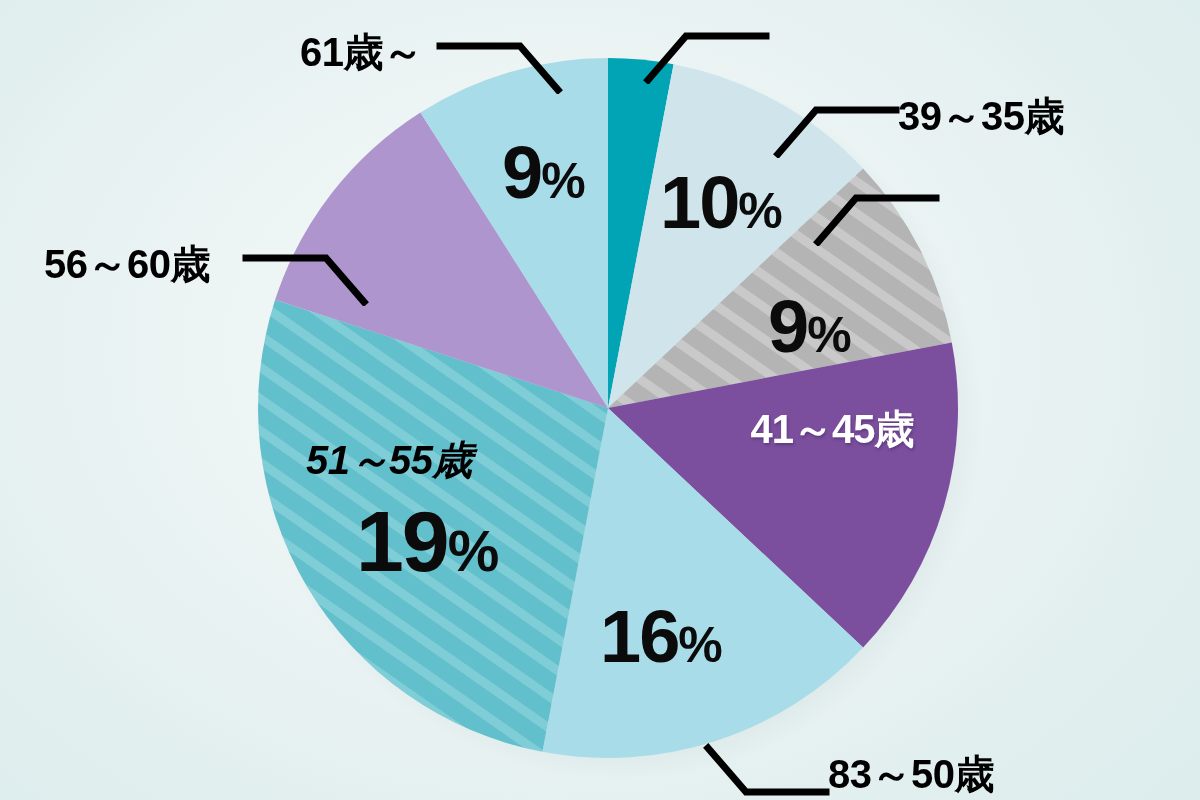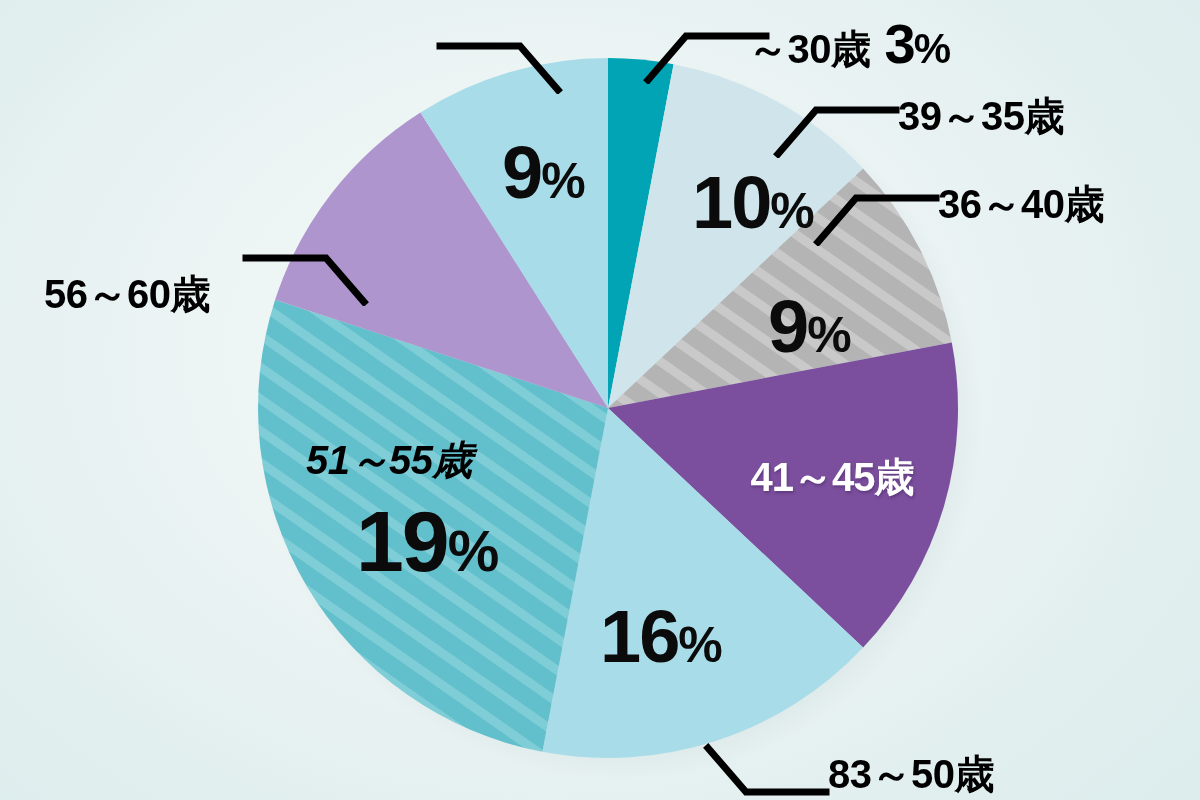--- a/index.html
+++ b/index.html
@@ -103,62 +103,59 @@
         <path d="M 608 408 L 863.1390195974941 647.591487075041 A 350 350 0 0 1 542.4165398949963 751.800537755041 Z" fill="#a8dce8"></path>
         <path d="M 608 408 L 542.4165398949963 751.800537755041 A 350 350 0 0 1 275.1302192966963 299.8440519687683 Z" fill="url(#stripe-teal)"></path>
         <path d="M 608 408 L 275.1302192966963 299.8440519687683 A 350 350 0 0 1 420.4606217573513 112.48522607429464 Z" fill="#ae95ce"></path>
         <path d="M 608 408 L 420.4606217573513 112.48522607429464 A 350 350 0 0 1 607.9999999999999 58 Z" fill="#a8dce8"></path>
       </g>
   </svg>
 
   <svg class="leader" style="position:absolute;left:640px;top:22px;width:130px;height:62px;">
     <polyline points="8,58 46,14 126,14" fill="none" stroke="#000" stroke-width="7" stroke-linecap="square"></polyline>
   </svg>
-  <div class="lbl lbl-out" style="left:748px;top:16px;">
-    <span>～30歳</span><span class="inline-pct" style="margin-left:14px;"><span>3</span><span class="pct-sym">%</span></span>
-  </div>
 
   <svg class="leader" style="position:absolute;left:770px;top:96px;width:130px;height:62px;">
     <polyline points="8,58 46,14 126,14" fill="none" stroke="#000" stroke-width="7" stroke-linecap="square"></polyline>
   </svg>
   <div class="lbl lbl-out" style="left:898px;top:96px;">39～35歳</div>
-  <div class="pct-out pct-big" style="left:660px;top:166px;margin-left:32px;">
+  <div class="pct-out pct-big" style="left:660px;top:166px;">
     <span>10</span><span class="pct-sym">%</span>
   </div>
 
   <svg class="leader" style="position:absolute;left:810px;top:184px;width:130px;height:62px;">
     <polyline points="8,58 46,14 126,14" fill="none" stroke="#000" stroke-width="7" stroke-linecap="square"></polyline>
   </svg>
-  <div class="lbl lbl-out" style="left:938px;top:184px;">36～40歳</div>
   <div class="pct-out pct-big" style="left:768px;top:290px;">
     <span>9</span><span class="pct-sym">%</span>
   </div>
 
-  <div class="lbl-in" style="left:712px;top:408px;width:240px;margin-top:48px;">
+  <div class="lbl-in" style="left:712px;top:408px;width:240px;">
     <span class="in-name">41～45歳</span>
   </div>
 
   <svg class="leader" style="position:absolute;left:700px;top:742px;width:130px;height:60px;">
     <polyline points="8,6 46,50 126,50" fill="none" stroke="#000" stroke-width="7" stroke-linecap="square"></polyline>
   </svg>
   <div class="lbl lbl-out" style="left:828px;top:754px;">83～50歳</div>
   <div class="pct-out pct-big" style="left:600px;top:600px;text-align:center;">
     <span>16</span><span class="pct-sym">%</span>
   </div>
 
   <div class="lbl lbl-out" style="left:306px;top:440px;font-style:italic;">51～55歳</div>
   <div class="pct-out" style="left:356px;top:498px;font-size:86px;">
     <span>19</span><span class="pct-sym" style="font-size:58px;">%</span>
   </div>
 
   <svg class="leader" style="position:absolute;left:242px;top:244px;width:130px;height:62px;">
     <polyline points="4,14 84,14 122,58" fill="none" stroke="#000" stroke-width="7" stroke-linecap="square"></polyline>
   </svg>
-  <div class="lbl lbl-out" style="left:44px;top:244px;margin-top:30px;">56～60歳</div>
+  <div class="lbl lbl-out" style="left:44px;top:244px;">56～60歳</div>
 
   <svg class="leader" style="position:absolute;left:436px;top:32px;width:130px;height:62px;">
     <polyline points="4,14 84,14 122,58" fill="none" stroke="#000" stroke-width="7" stroke-linecap="square"></polyline>
   </svg>
+  <div class="lbl lbl-out" style="left:300px;top:32px;">61歳～</div>
   <div class="pct-out pct-big" style="left:502px;top:136px;">
     <span>9</span><span class="pct-sym">%</span>
   </div>
 
 </div>
 
 </body></html>

